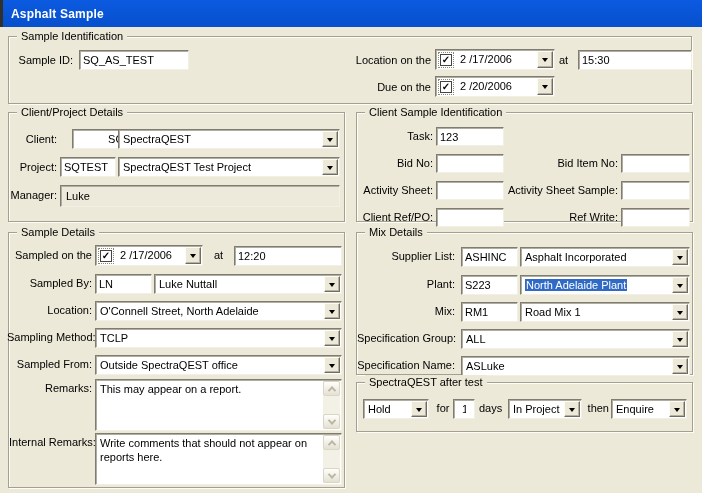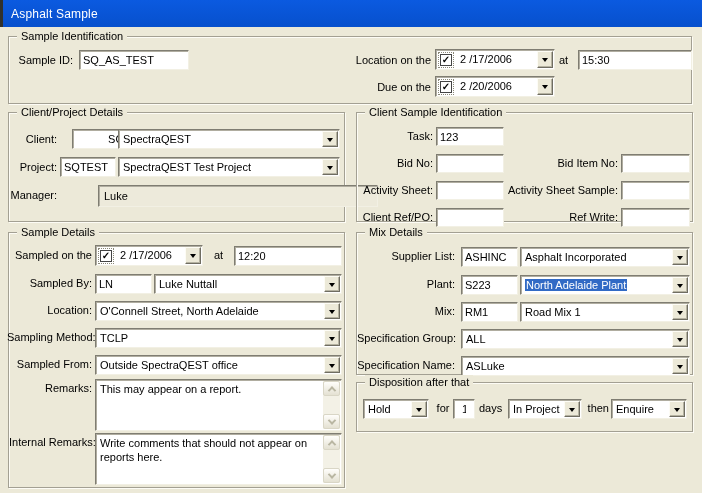--- a/index.html
+++ b/index.html
@@ -2,30 +2,30 @@
 <html><head>
 <meta charset="utf-8">
 <style>
   html,body{margin:0;padding:0;}
   *{box-sizing:border-box;}
   .window{position:relative;width:702px;height:493px;background:#ECE9D8;
           font-family:"Liberation Sans",sans-serif;font-size:11px;color:#000;overflow:hidden;}
   .titlebar{position:absolute;left:0;top:0;width:702px;height:27px;
             background:linear-gradient(180deg,#0B5AE0,#0750CD);
             border-left:3px solid #31312C;display:flex;align-items:center;}
-  .ttext{color:#fff;font-weight:normal;font-size:12px;padding-left:8px;letter-spacing:.2px;}
+  .ttext{color:#fff;font-weight:bold;font-size:12px;padding-left:8px;letter-spacing:.2px;}
   .group{position:absolute;border:1px solid #A3A093;
          box-shadow:1px 1px 0 #FDFCF5, inset 1px 1px 0 #FDFCF5;}
   .gtitle{position:absolute;top:-8px;left:8px;background:#ECE9D8;padding:0 4px;
           font-weight:normal;white-space:nowrap;line-height:14px;}
   .lbl{position:absolute;white-space:nowrap;text-align:right;}
   .sunk{border:1px solid;border-color:#7F7D72 #F2F0E4 #F2F0E4 #7F7D72;
         box-shadow:inset 1px 1px 0 #B0ADA0;background:#fff;}
   input.fld{position:absolute;font:11px "Liberation Sans",sans-serif;padding:0 3px;outline:none;}
-  .ro{background:#EDEADB;margin-left:38px;}
+  .ro{background:#EDEADB;}
   .rofld{position:absolute;padding:4px 0 0 5px;white-space:nowrap;overflow:hidden;}
   .combo,.datebox,.tarea{position:absolute;}
   .cval{position:absolute;left:4px;top:3px;right:18px;white-space:nowrap;overflow:hidden;}
   .sel{background:#316AC5;color:#fff;padding:0 1px;}
   .cbtn{position:absolute;top:1px;right:1px;bottom:1px;width:16px;background:#ECE9D8;
         border:1px solid;border-color:#FDFCF5 #6F6D62 #6F6D62 #FDFCF5;
         box-shadow:inset -1px -1px 0 #B5B2A1;display:flex;align-items:center;justify-content:center;}
   .arr{width:0;height:0;border-left:3px solid transparent;border-right:3px solid transparent;
        border-top:4px solid #000;margin-top:1px;}
   .chk{position:absolute;left:4px;top:4px;width:12px;height:12px;background:#fff;
@@ -218,21 +218,21 @@
     <span class="lbl" style="left:0;top:126px;width:98px">Specification Name:</span>
     <div class="combo sunk" style="left:104px;top:123px;width:229px;height:20px">
       <span class="cval">ASLuke</span>
       <span class="cbtn">
           <i class="arr"></i>
         </span>
     </div>
   </div>
 
   <div class="group" style="left:356px;top:382px;width:337px;height:50px">
-    <span class="gtitle">Disposition after that</span>
+    <span class="gtitle">SpectraQEST after test</span>
     <div class="combo sunk" style="left:6px;top:16px;width:66px;height:20px">
       <span class="cval">Hold</span>
       <span class="cbtn">
           <i class="arr"></i>
         </span>
     </div>
     <span class="lbl" style="left:77px;top:19px;width:18px;text-align:center">for</span>
     <input class="fld sunk" style="left: 96px; top: 16px; width: 22px; height: 20px; padding: 0px 8px;" value="10">
     <span class="lbl" style="left:122px;top:19px;width:28px;text-align:left">days</span>
     <div class="combo sunk" style="left:151px;top:16px;width:74px;height:20px">

